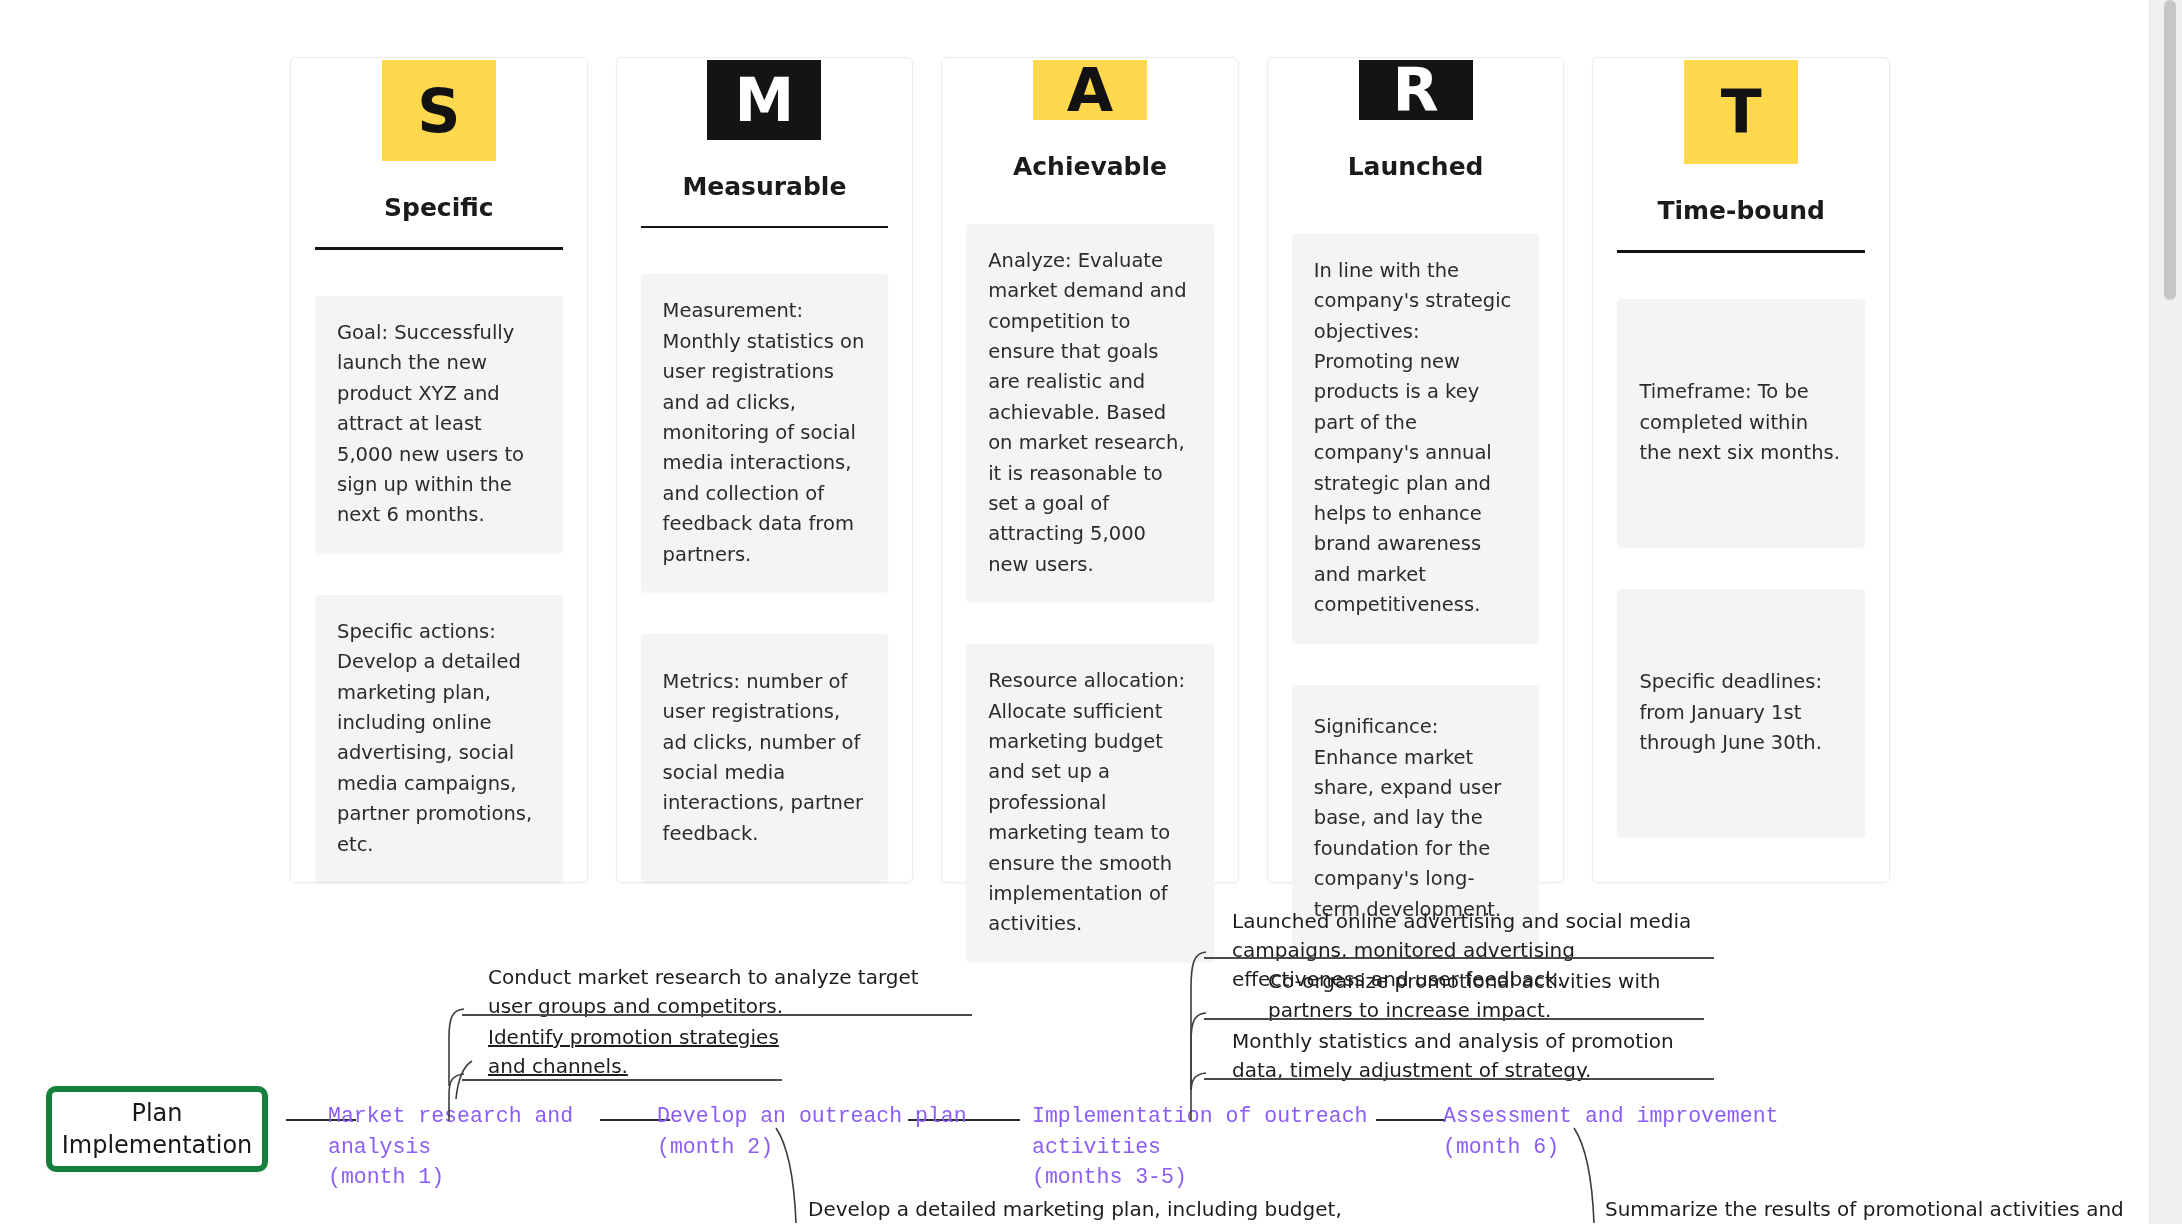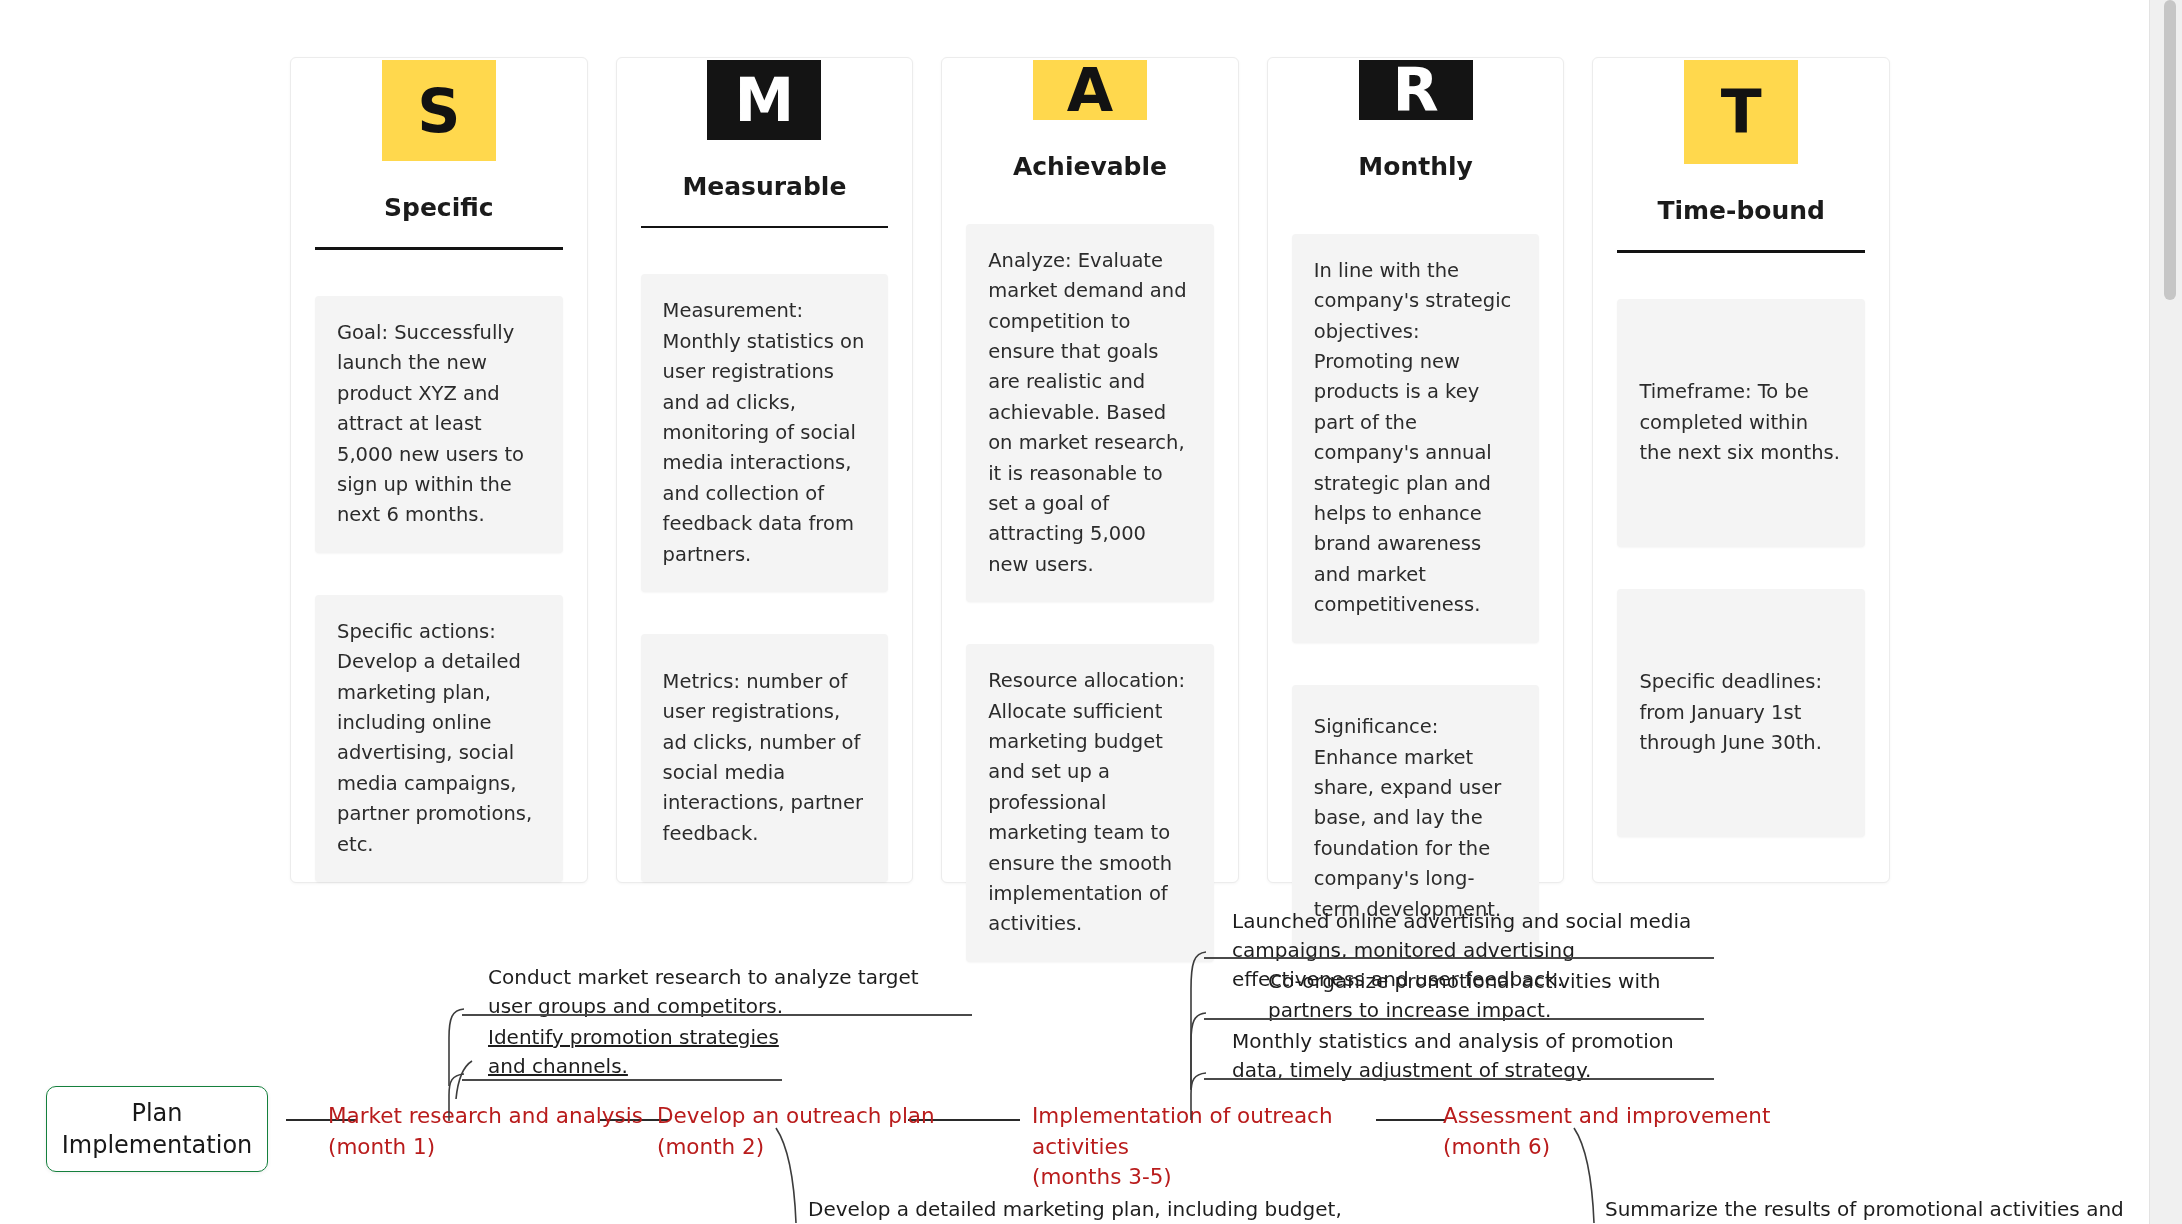--- a/index.html
+++ b/index.html
@@ -135,21 +135,21 @@
     width: 2150px;
     height: 344px;
   }
   .plan-chip {
     position: absolute;
     left: 46px;
     top: 206px;
     width: 222px;
     height: 86px;
     background: #ffffff;
-    border: 1px solid #15803d;
+    border: 6px solid #15803d;
     border-radius: 10px;
     box-shadow: 0 1px 4px rgba(0,0,0,0.07);
     display: flex;
     flex-direction: column;
     align-items: center;
     justify-content: center;
     font-size: 24px;
     line-height: 1.34;
     font-weight: 400;
     color: #181818;
@@ -160,22 +160,23 @@
     position: absolute;
     height: 2px;
     background: #2a2a2a;
     top: 239px;
   }
   .stage {
     position: absolute;
     top: 1101px;
     font-size: 21.5px;
     line-height: 1.42;
-    color: #b91c1c;
+    color: #8b5cf6;
     width: 330px;
+    font-family: Liberation Mono, monospace;
   }
   .stage span { display: block; }
 
   
   .note {
     position: absolute;
     font-size: 20px;
     line-height: 1.45;
     color: #1d1d1d;
     width: 470px;
@@ -234,21 +235,21 @@
           <p>Analyze: Evaluate market demand and competition to ensure that goals are realistic and achievable. Based on market research, it is reasonable to set a goal of attracting 5,000 new users.</p>
         </div>
         <div class="info-block">
           <p>Resource allocation: Allocate sufficient marketing budget and set up a professional marketing team to ensure the smooth implementation of activities.</p>
         </div>
       </div>
     </div>
 
     <div class="smart-card" data-col="relevant">
       <div class="letter-tile dark">R</div>
-      <div class="card-title">Monthly</div>
+      <div class="card-title">Launched</div>
       <div class="title-rule"></div>
       <div class="card-blocks">
         <div class="info-block">
           <p>In line with the company's strategic objectives: Promoting new products is a key part of the company's annual strategic plan and helps to enhance brand awareness and market competitiveness.</p>
         </div>
         <div class="info-block">
           <p>Significance: Enhance market share, expand user base, and lay the foundation for the company's long-term development.</p>
         </div>
       </div>
     </div>

